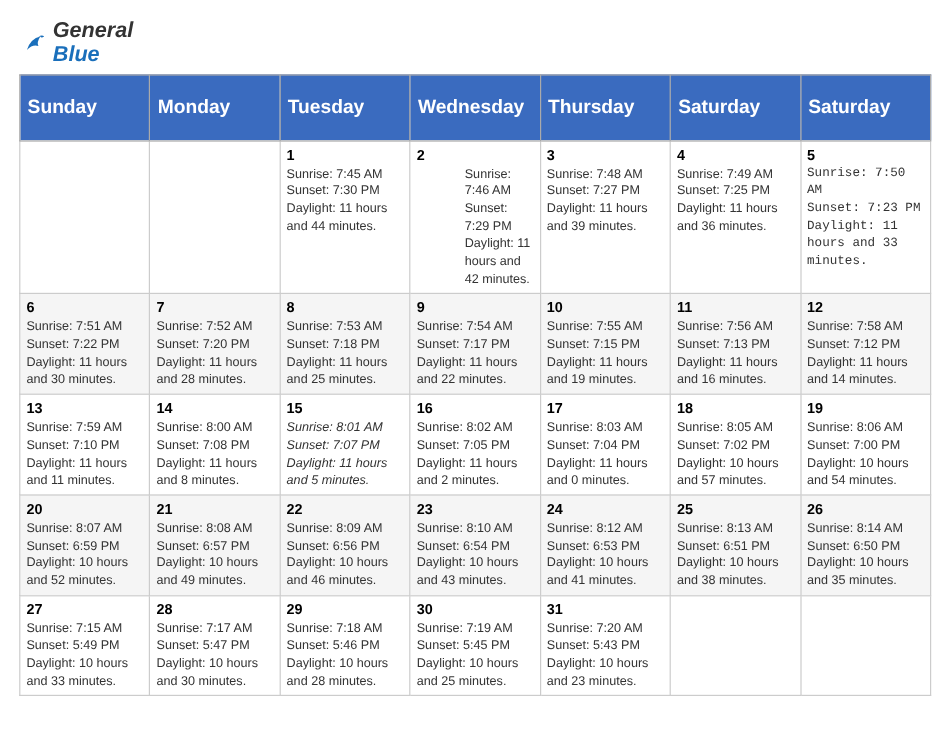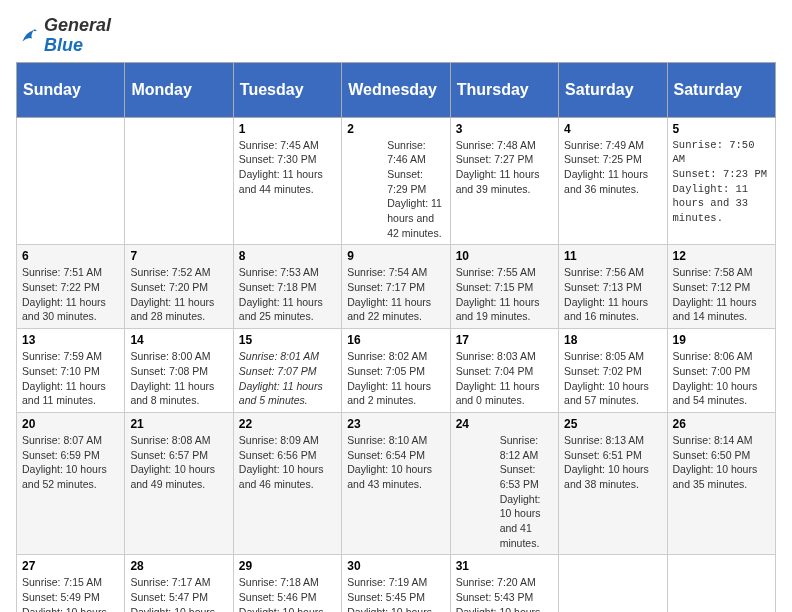--- a/index.html
+++ b/index.html
@@ -257,21 +257,21 @@
 Daylight: 10 hours and 46 minutes.</div>
         </td>
         <td>
           <div class="day-num">23</div>
           <div class="day-info" style="white-space: pre-line;">Sunrise: 8:10 AM
 Sunset: 6:54 PM
 Daylight: 10 hours and 43 minutes.</div>
         </td>
         <td>
           <div class="day-num">24</div>
-          <div class="day-info" style="white-space: pre-line; margin-left: 44px;">Sunrise: 8:12 AM
+          <div class="day-info" style="white-space: pre-line;">Sunrise: 8:12 AM
 Sunset: 6:53 PM
 Daylight: 10 hours and 41 minutes.</div>
         </td>
         <td>
           <div class="day-num">25</div>
           <div class="day-info" style="white-space: pre-line;">Sunrise: 8:13 AM
 Sunset: 6:51 PM
 Daylight: 10 hours and 38 minutes.</div>
         </td>
         <td>

